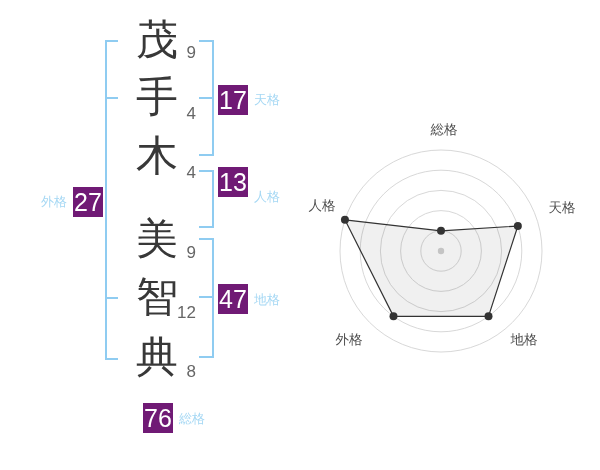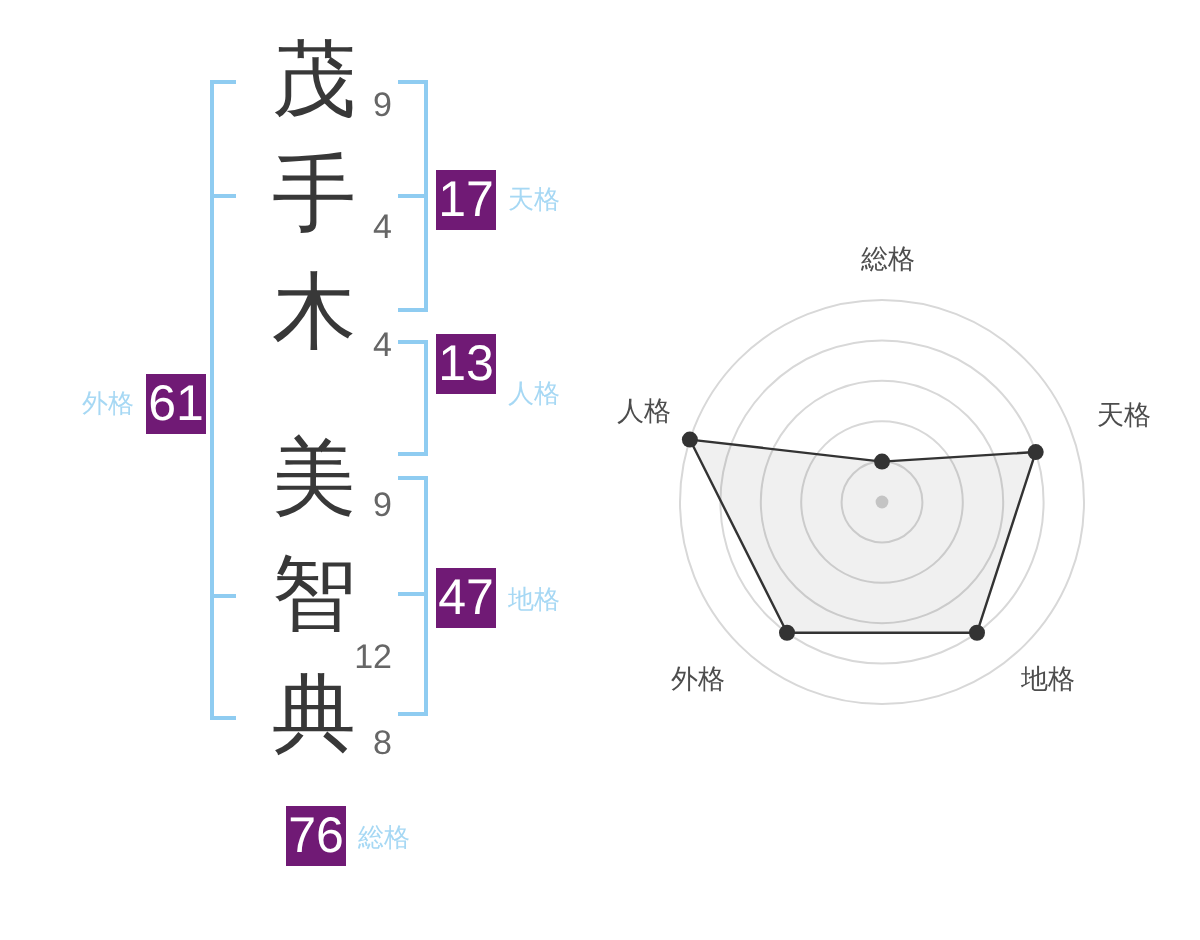--- a/index.html
+++ b/index.html
@@ -35,21 +35,21 @@
   <div class="kanji" style="top:76px">手</div>
   <div class="kanji" style="top:135px">木</div>
   <div class="kanji" style="top:218px">美</div>
   <div class="kanji" style="top:276px">智</div>
   <div class="kanji" style="top:336px">典</div>
 
   <div class="stroke" style="top:44px">9</div>
   <div class="stroke" style="top:105px">4</div>
   <div class="stroke" style="top:164px">4</div>
   <div class="stroke" style="top:244px">9</div>
-  <div class="stroke" style="top:320px">12</div>
+  <div class="stroke" style="top:304px">12</div>
   <div class="stroke" style="top:363px">8</div>
 
   <div>
     <div class="vline" style="left:105px;top:40px;height:320px"></div>
     <div class="tick" style="left:105px;top:40px"></div>
     <div class="tick" style="left:105px;top:97px"></div>
     <div class="tick" style="left:105px;top:297px"></div>
     <div class="tick" style="left:105px;top:358px"></div>
   </div>
 
@@ -75,21 +75,21 @@
 
   <div class="kakubox" style="left:218px;top:85px">17</div>
   <div class="kakulabel" style="left:254px;top:93px">天格</div>
 
   <div class="kakubox" style="left:218px;top:167px">13</div>
   <div class="kakulabel" style="left:254px;top:190px">人格</div>
 
   <div class="kakubox" style="left:218px;top:284px">47</div>
   <div class="kakulabel" style="left:254px;top:293px">地格</div>
 
-  <div class="kakubox" style="left:73px;top:187px">61</div>
+  <div class="kakubox" style="left:73px;top:187px">27</div>
   <div class="kakulabel" style="left:20px;top:195px;width:47px;text-align:right">外格</div>
 
   <div class="kakubox" style="left:143px;top:403px">76</div>
   <div class="kakulabel" style="left:179px;top:412px">総格</div>
 
   <svg class="chart" width="290" height="250" viewBox="0 0 290 250">
       <circle cx="141" cy="141" r="20.2" fill="none" stroke="#d8d8d8" stroke-width="1"></circle>
       <circle cx="141" cy="141" r="40.4" fill="none" stroke="#d8d8d8" stroke-width="1"></circle>
       <circle cx="141" cy="141" r="60.6" fill="none" stroke="#d8d8d8" stroke-width="1"></circle>
       <circle cx="141" cy="141" r="80.8" fill="none" stroke="#d8d8d8" stroke-width="1"></circle>

